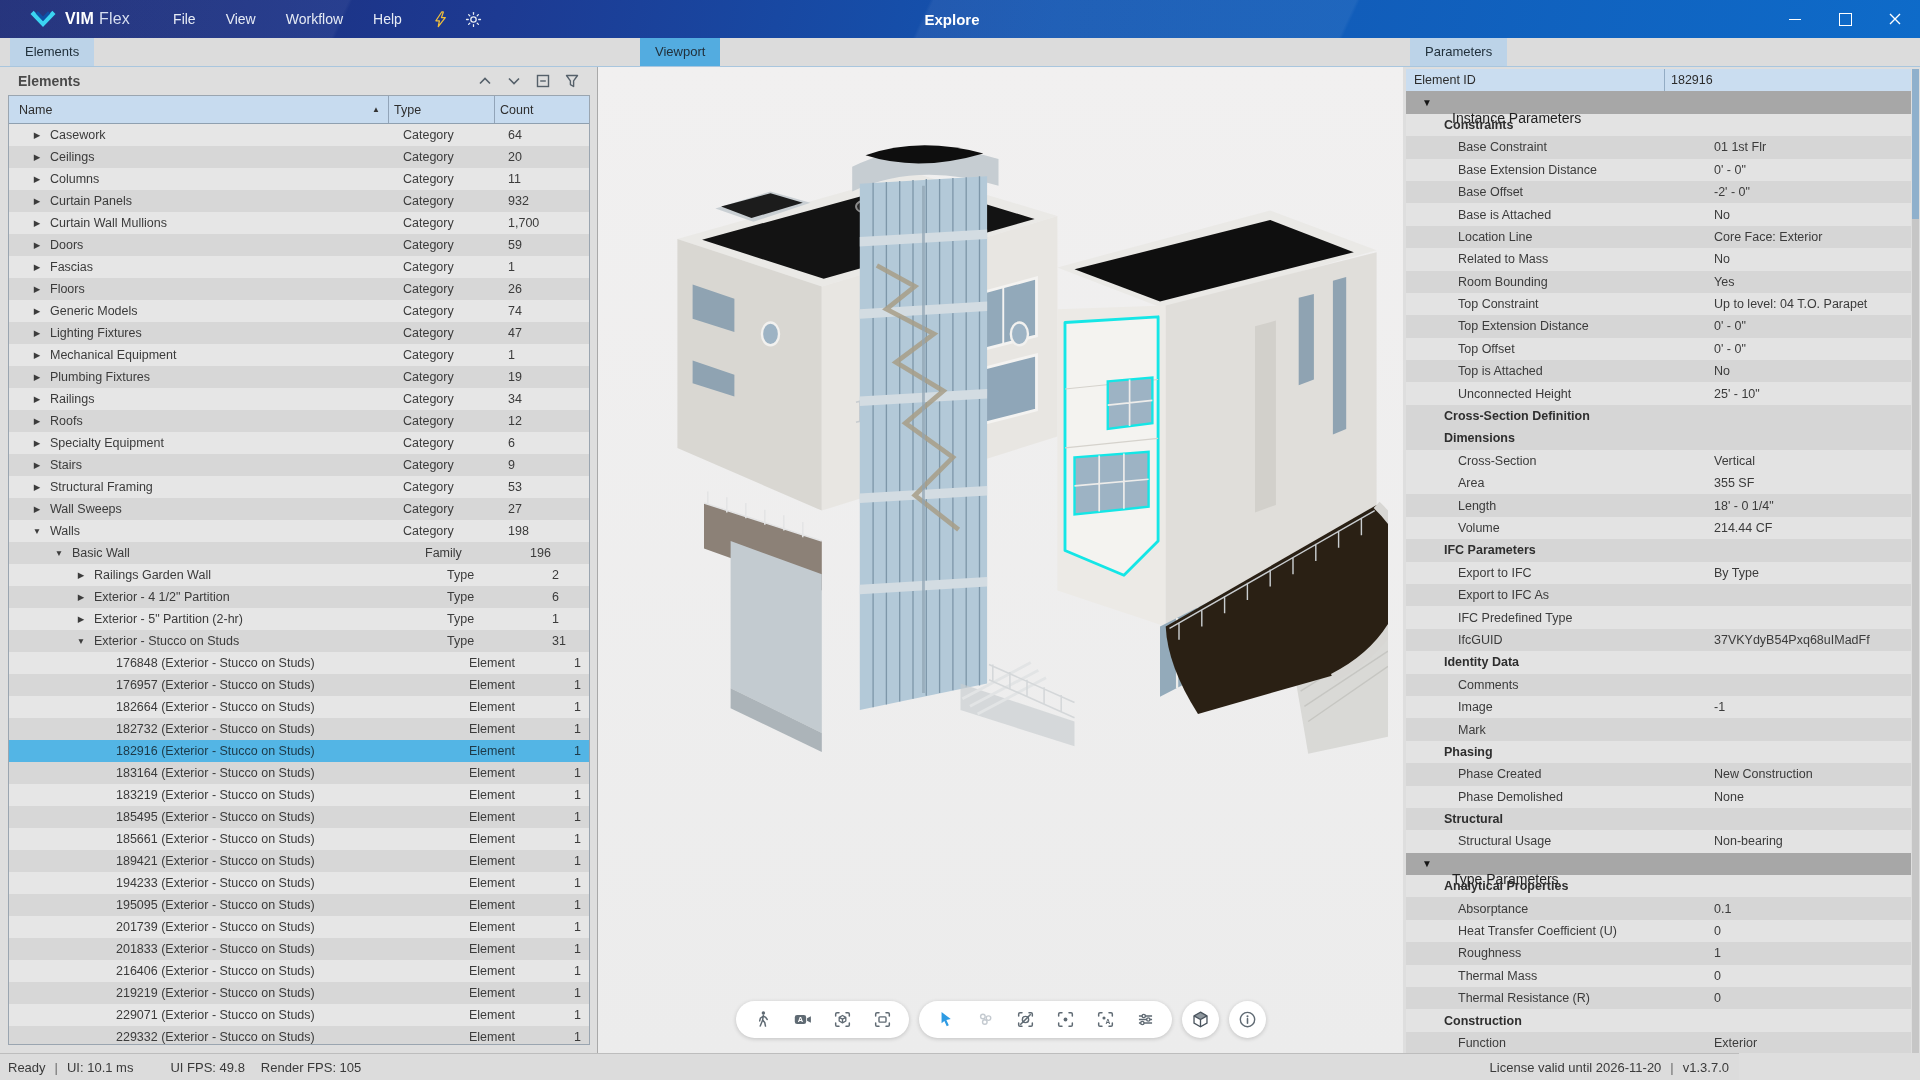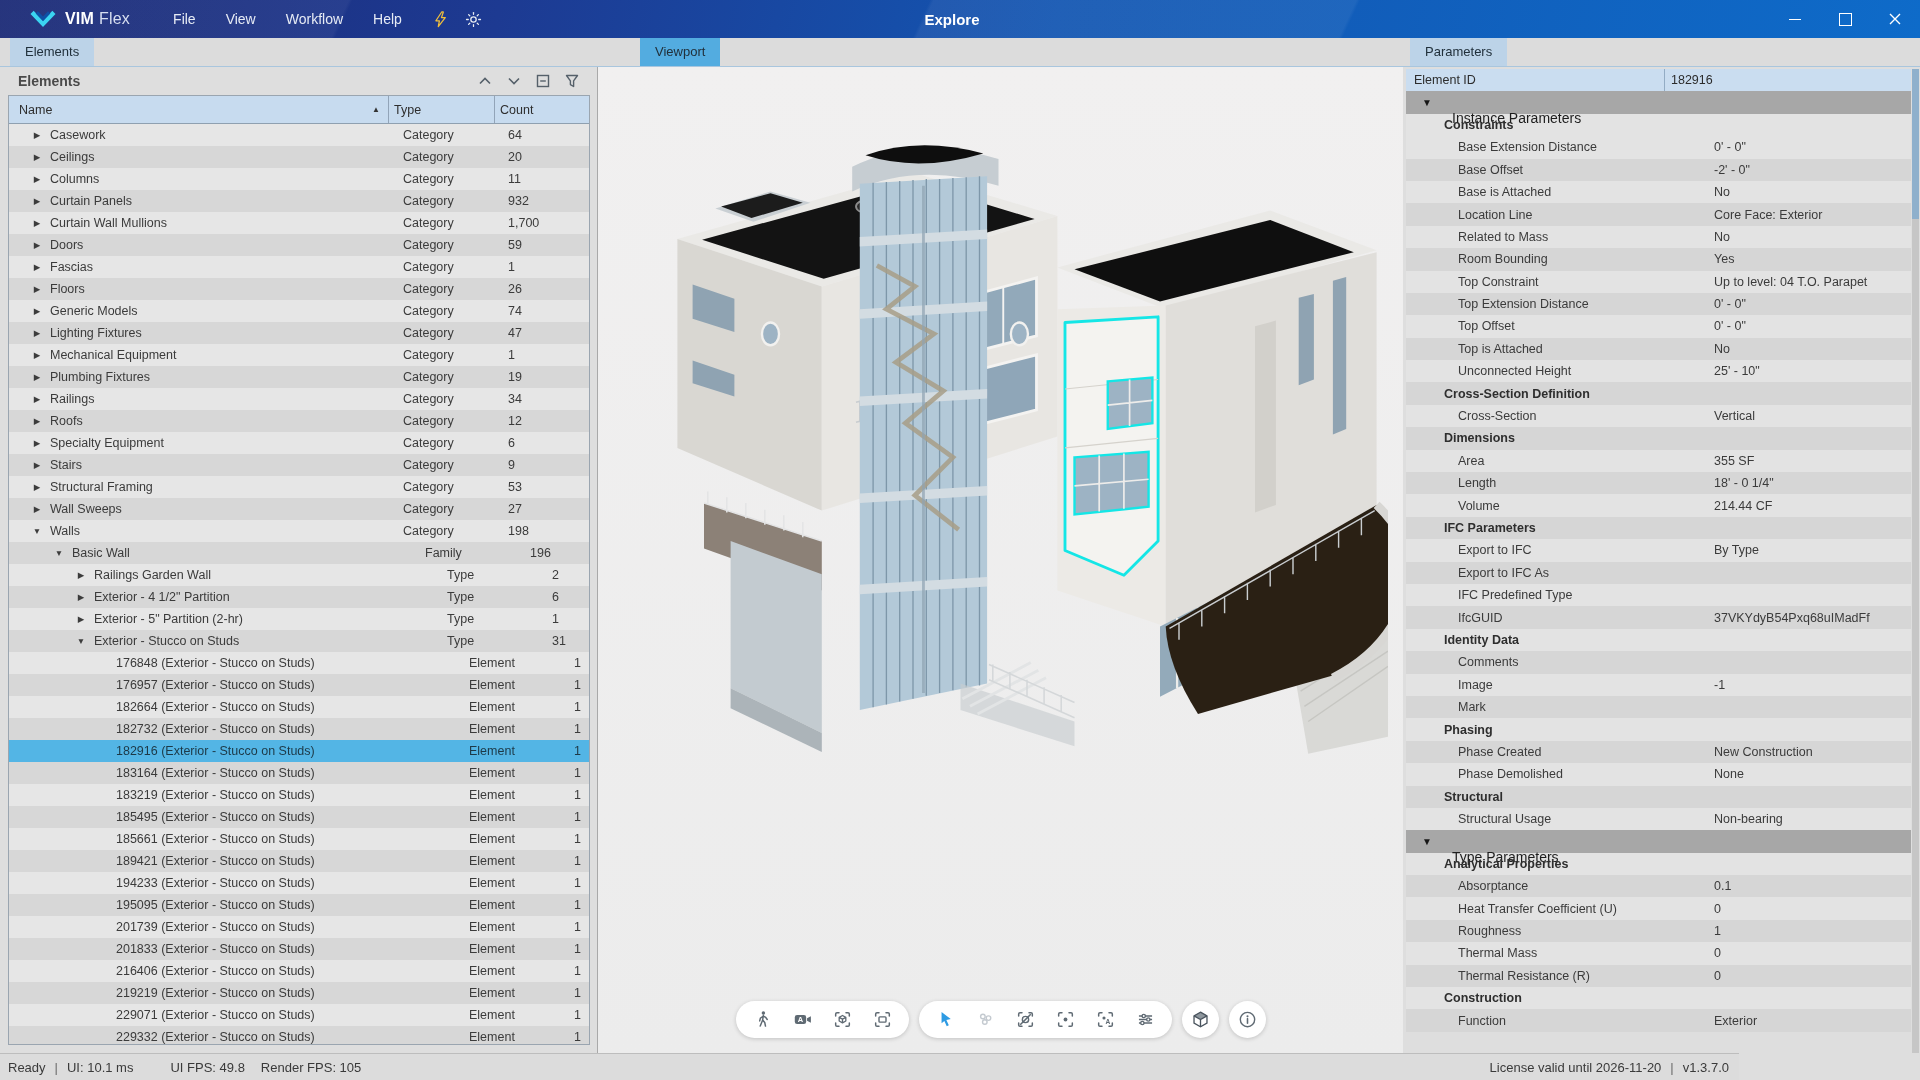--- a/index.html
+++ b/index.html
@@ -737,20 +737,24 @@
       </div>
       <div id="params">
           <div class="prow groupband">
             <span class="gtri">▼</span>
             <div class="p-label">Instance Parameters</div>
           </div>
           <div class="prow section light">
             <div class="p-label">Constraints</div>
             <div class="p-value"></div>
           </div>
+          <div class="prow param dark">
+            <div class="p-label">Base Constraint</div>
+            <div class="p-value">01 1st Flr</div>
+          </div>
           <div class="prow param light">
             <div class="p-label">Base Extension Distance</div>
             <div class="p-value">0' - 0"</div>
           </div>
           <div class="prow param dark">
             <div class="p-label">Base Offset</div>
             <div class="p-value">-2' - 0"</div>
           </div>
           <div class="prow param light">
             <div class="p-label">Base is Attached</div>
@@ -785,27 +789,27 @@
             <div class="p-value">No</div>
           </div>
           <div class="prow param light">
             <div class="p-label">Unconnected Height</div>
             <div class="p-value">25' - 10"</div>
           </div>
           <div class="prow section dark">
             <div class="p-label">Cross-Section Definition</div>
             <div class="p-value"></div>
           </div>
+          <div class="prow section dark">
+            <div class="p-label">Dimensions</div>
+            <div class="p-value"></div>
+          </div>
           <div class="prow param light">
             <div class="p-label">Cross-Section</div>
             <div class="p-value">Vertical</div>
-          </div>
-          <div class="prow section dark">
-            <div class="p-label">Dimensions</div>
-            <div class="p-value"></div>
           </div>
           <div class="prow param light">
             <div class="p-label">Area</div>
             <div class="p-value">355 SF</div>
           </div>
           <div class="prow param dark">
             <div class="p-label">Length</div>
             <div class="p-value">18' - 0 1/4"</div>
           </div>
           <div class="prow param light">

